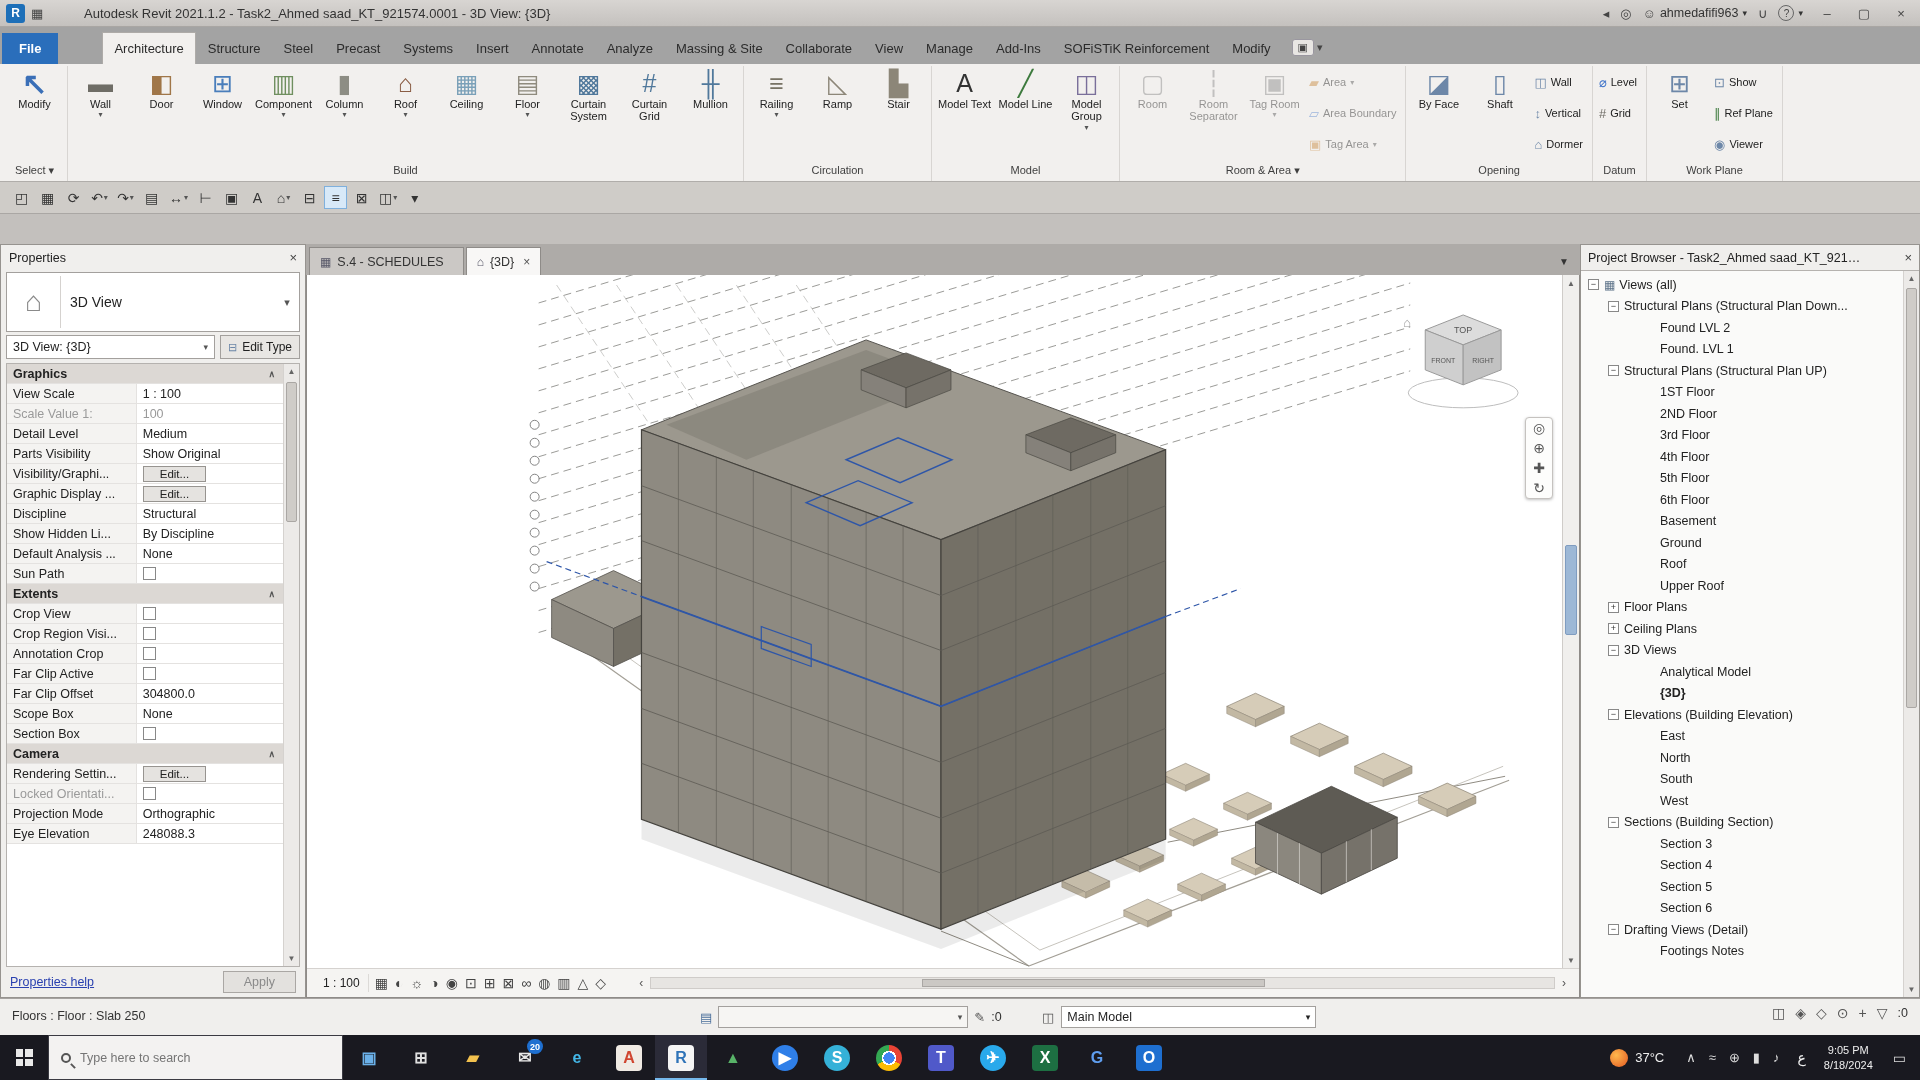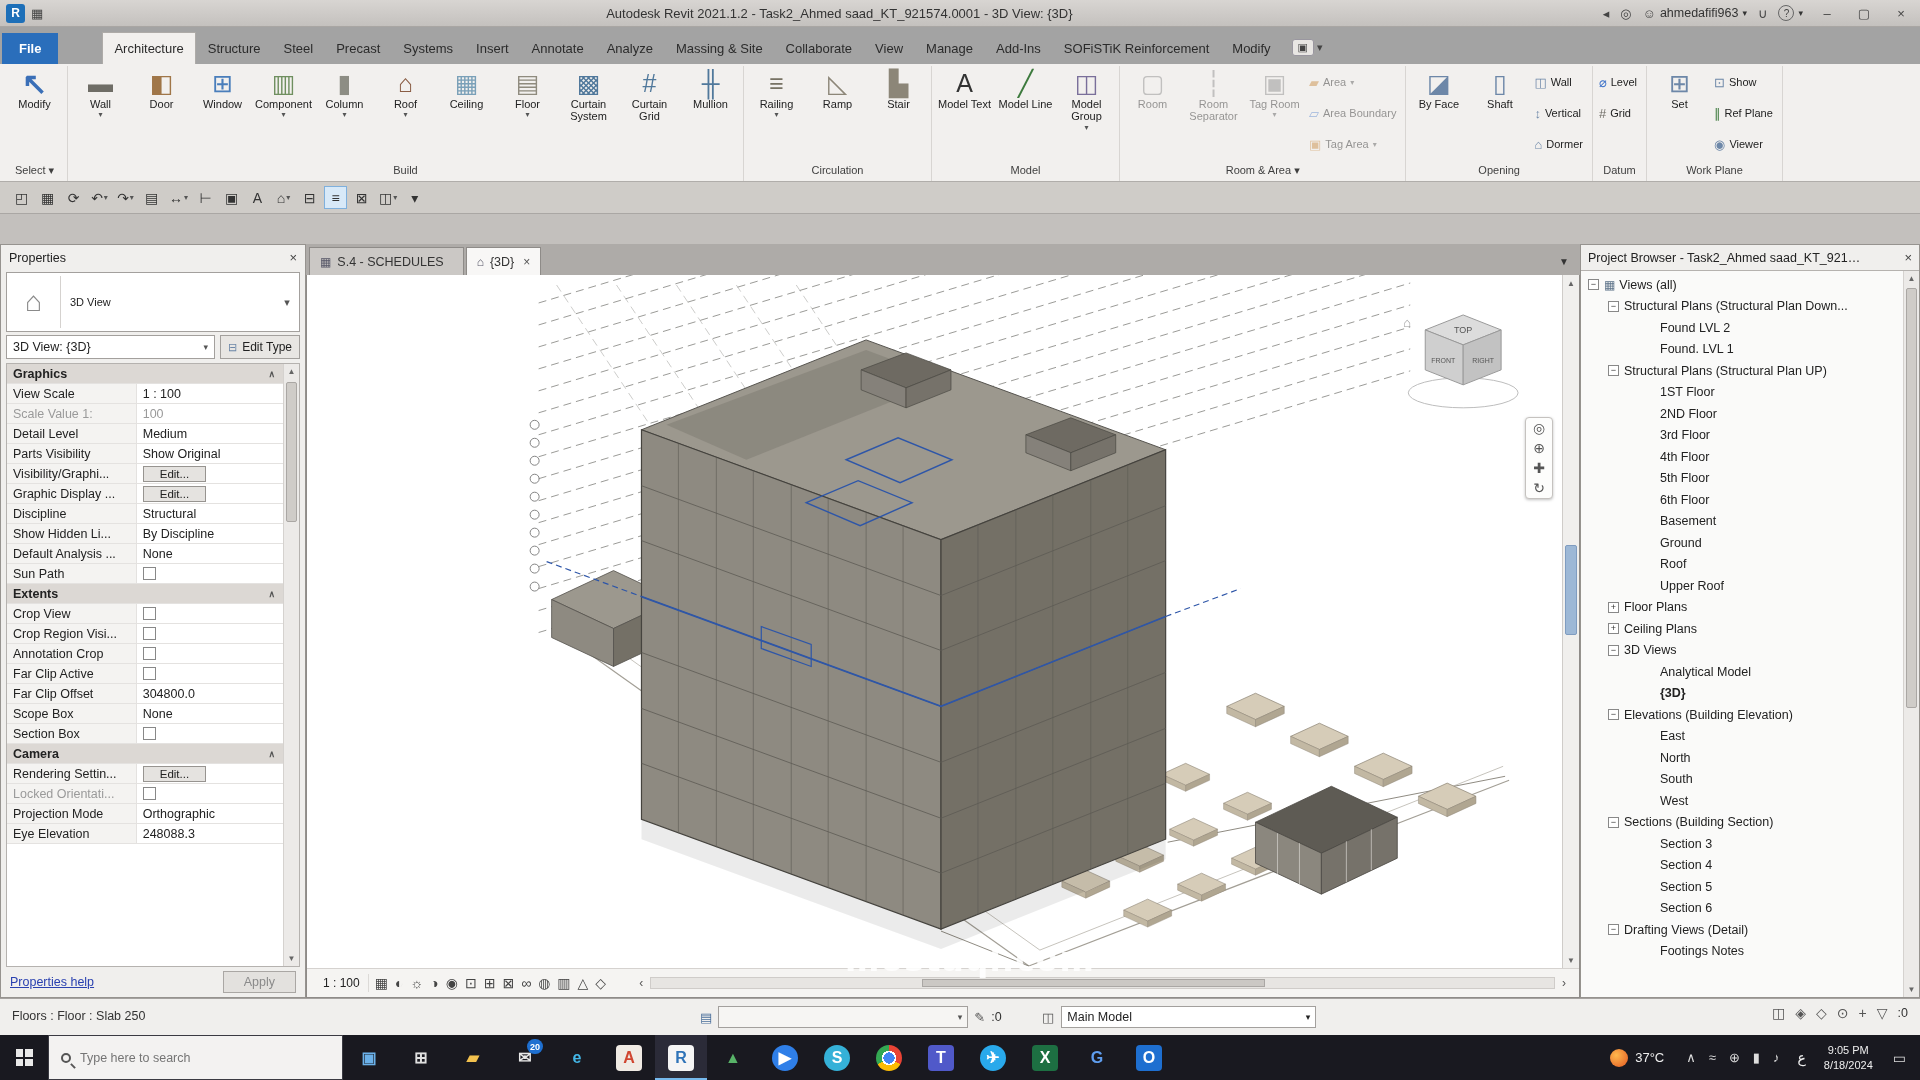--- a/index.html
+++ b/index.html
@@ -7,21 +7,21 @@
   .app{width:1920px;height:1080px;position:relative;background:#c9c6c2;overflow:hidden;
        font-family:"Liberation Sans",sans-serif;font-size:13px;color:#222;}
 
   
   .titlebar{height:27px;display:flex;align-items:center;background:linear-gradient(#d8d5d2,#c4c1be);
             padding:0 6px;gap:8px;border-bottom:1px solid #a9a6a3;}
   .tb-left{display:flex;align-items:center;gap:6px;width:70px;}
   .revit-logo{width:19px;height:19px;background:#1d6fb8;color:#fff;font-weight:bold;display:flex;
               align-items:center;justify-content:center;border-radius:3px;font-size:12px;}
   .tb-ico{font-size:13px;color:#444;line-height:1;}
-  .tb-title{flex:1;text-align:center;font-size:13px;color:#333;white-space:nowrap;overflow:hidden;}
+  .tb-title{flex:1;text-align:left;font-size:13px;color:#333;white-space:nowrap;overflow:hidden;}
   .tb-right{display:flex;align-items:center;gap:11px;font-size:12.5px;color:#333;}
   .tb-user{display:flex;align-items:center;gap:4px;}
   .helpdot{width:16px;height:16px;border-radius:50%;border:1px solid #666;display:flex;align-items:center;
            justify-content:center;font-size:10px;color:#444;}
   .winbtn{width:26px;text-align:center;font-size:13px;color:#444;}
 
   
   .tabrow{height:37px;display:flex;align-items:flex-end;background:#a3a3a3;padding:0 2px;}
   .tabs-list{display:flex;align-items:flex-end;gap:1px;}
   .rtab{padding:8px 11px;font-size:13px;color:#2b2b2b;white-space:nowrap;}
@@ -62,21 +62,21 @@
   .workspace{display:flex;height:754px;background:#b9b6b3;}
 
   
   .props{width:306px;background:#f0efed;border:1px solid #96938f;display:flex;flex-direction:column;}
   .pal-header{height:25px;display:flex;align-items:center;justify-content:space-between;padding:0 8px;
               font-size:12.5px;color:#222;}
   .pal-x{font-size:13px;color:#444;}
   .type-sel{height:60px;background:#fff;border:1px solid #a3a09d;margin:2px 5px;display:flex;align-items:center;}
   .type-img{width:54px;height:52px;border-right:1px solid #d5d2cf;display:flex;align-items:center;
             justify-content:center;font-size:28px;color:#8a8a8a;}
-  .type-label{flex:1;padding-left:9px;font-size:11px;}
+  .type-label{flex:1;padding-left:9px;font-size:14px;}
   .type-dd{width:24px;text-align:center;color:#555;font-size:11px;}
   .combo-row{display:flex;margin:1px 5px 4px;gap:5px;align-items:center;}
   .view-combo{flex:1;height:24px;background:#fff;border:1px solid #a3a09d;display:flex;align-items:center;
               justify-content:space-between;padding:0 6px;font-size:12.5px;}
   .edit-type{height:24px;border:1px solid #a3a09d;background:#e8e6e3;padding:0 7px;font-size:12px;display:flex;
              align-items:center;gap:5px;white-space:nowrap;}
   .pgrid{flex:1;margin:0 5px;border:1px solid #b5b2af;background:#fff;display:flex;overflow:hidden;}
   .pgrid-rows{flex:1;}
   .prow{display:flex;height:20px;border-bottom:1px solid #e4e2e0;font-size:12.5px;align-items:center;}
   .prow .plabel{width:47%;padding:0 6px;background:#f4f3f1;border-right:1px solid #e4e2e0;white-space:nowrap;
@@ -1556,16 +1556,15 @@
       <span class="tk-lang">ع</span>
       <div class="tk-clock">
         <div>9:05 PM</div>
         <div>8/18/2024</div>
       </div>
       <span class="tk-action">▭</span>
     </div>
   </div>
 
   <div class="watermark">
-    <div class="wm2">mostaql.com</div>
   </div>
 
 </div>
 
 </body></html>

